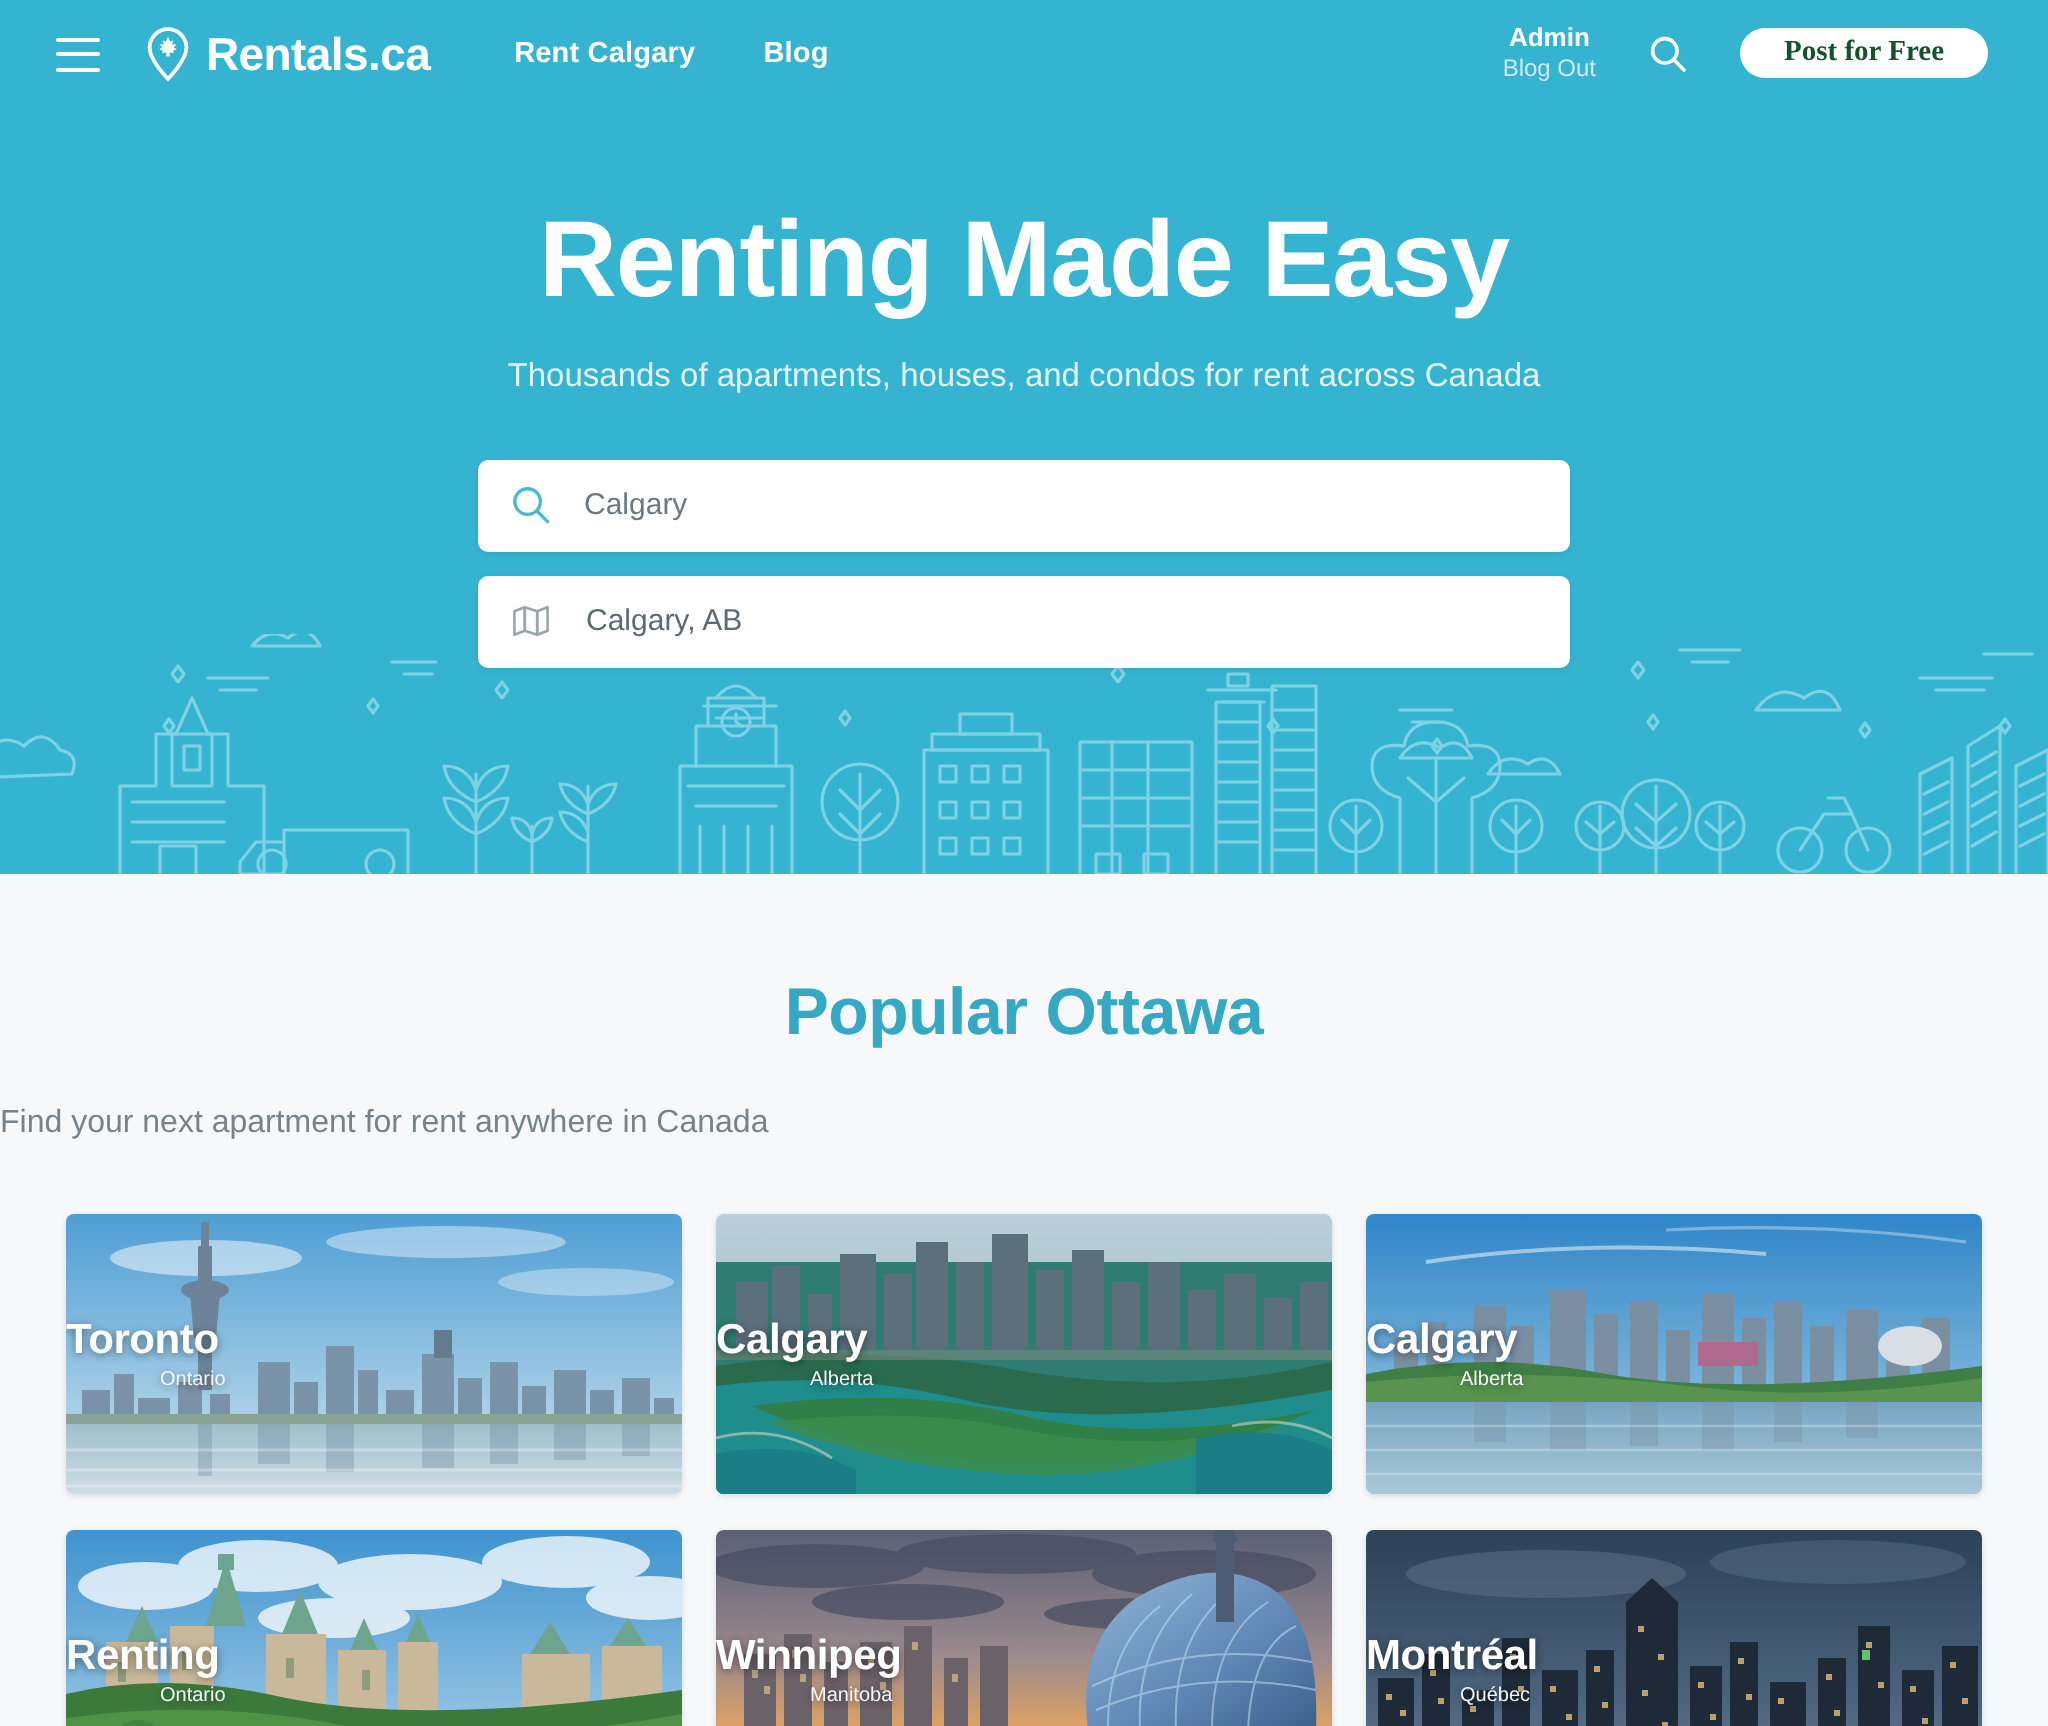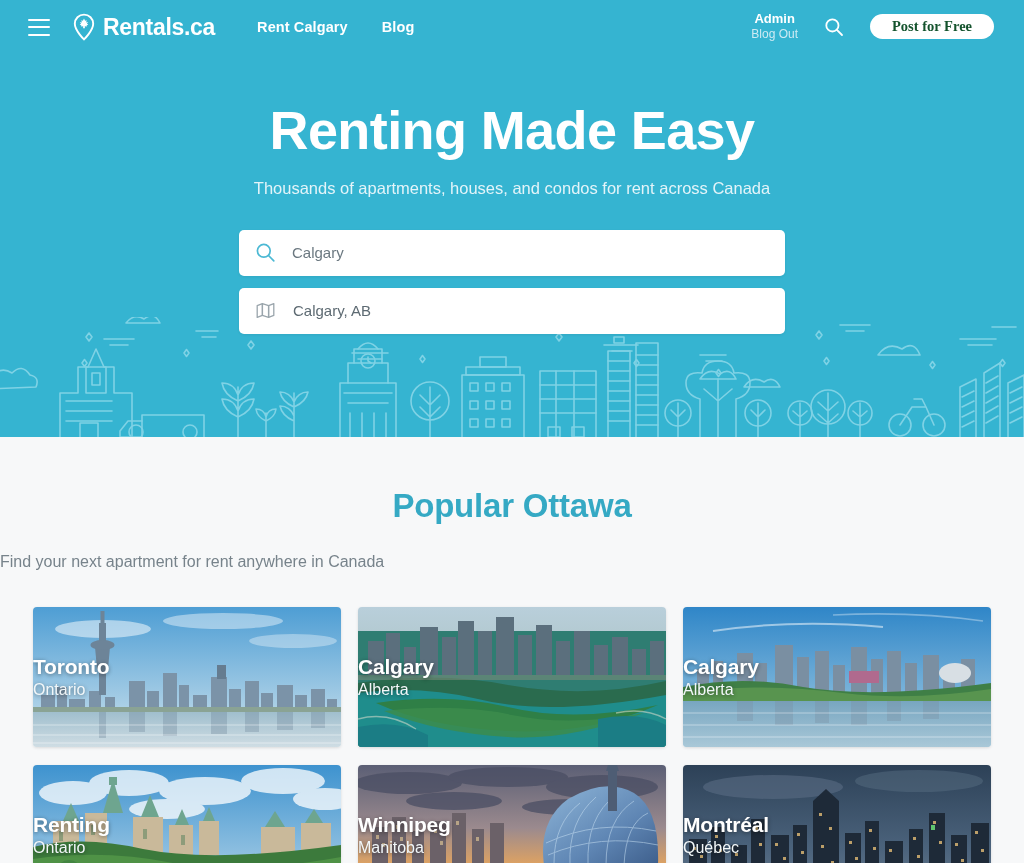--- a/index.html
+++ b/index.html
@@ -118,22 +118,23 @@
   .city-label {
     position: absolute; left: 0; right: 0; top: 50%;
     transform: translateY(-50%);
     text-align: left; z-index: 2; pointer-events: none;
   }
   .city-name {
     display: block; color: #ffffff; font-size: 21px; font-weight: bold;
     text-shadow: 0 1px 4px rgba(0,0,0,0.45); letter-spacing: -0.2px;
   }
   .city-province {
-    display: block; color: #f2f7f9; font-size: 16px; margin-top: 2px;
+    display: block; color: #f2f7f9; font-size: 10px; margin-top: 2px;
     text-shadow: 0 1px 4px rgba(0,0,0,0.45);
+    margin-left: 47px;
   }
 </style>
 </head>
 <body>
 
 <div class="page">
 
   <div class="hero">
 
     <div class="navbar">

